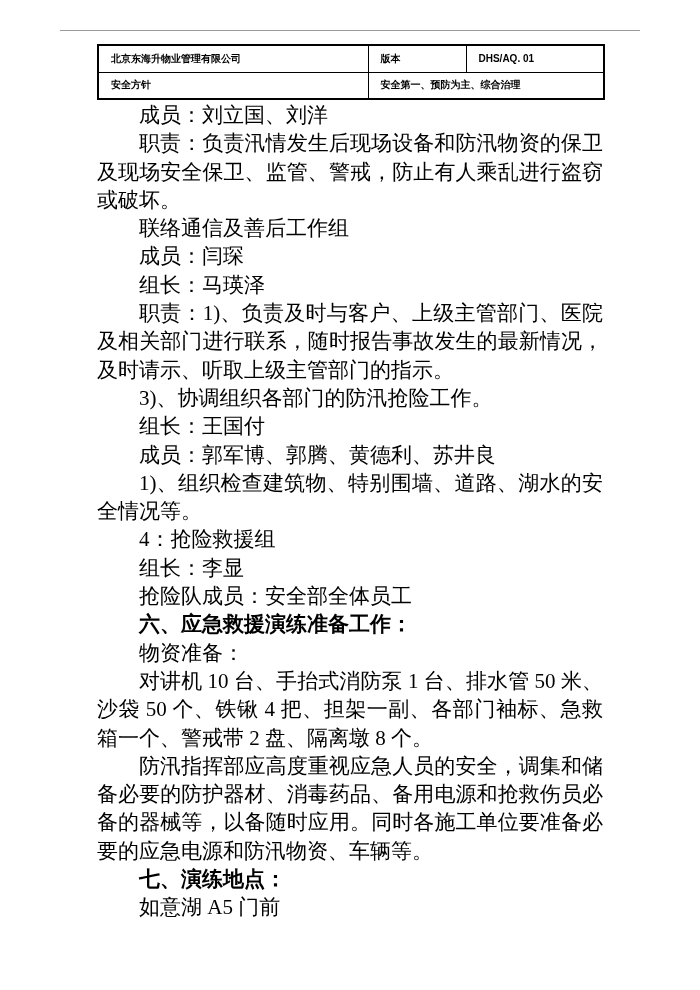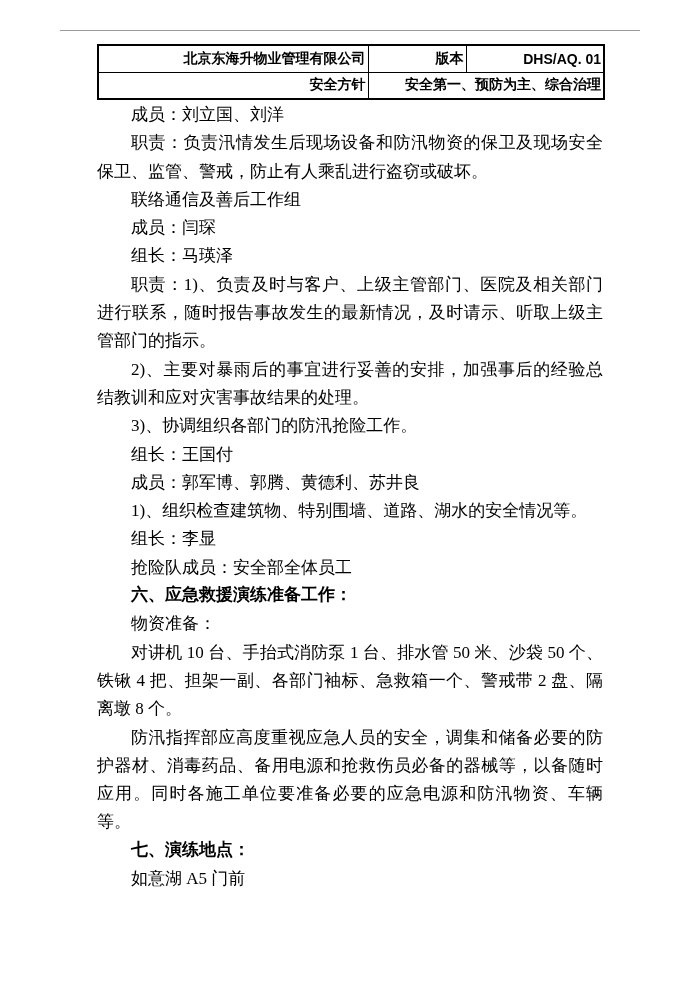--- a/index.html
+++ b/index.html
@@ -25,49 +25,49 @@
   .header-table {
     position: absolute;
     top: 44px; left: 97px;
     width: 506px;
     border-collapse: collapse;
     table-layout: fixed;
   }
   .header-table td {
     border: 1.5px solid #000000;
     height: 27px;
-    text-align: right;
+    text-align: left;
     vertical-align: middle;
     font-family: "Liberation Sans", "DejaVu Sans", sans-serif;
     font-weight: bold;
-    font-size: 14px;
-    padding: 1px 2px;
+    font-size: 10px;
+    padding: 1px 12px;
     white-space: nowrap;
     overflow: hidden;
   }
   .header-table { border: 2.5px solid #000000; }
   .col-company { width: 270px; }
   .col-version { width: 98px; }
   .col-code    { width: 138px; margin-left: 40px; }
   .doc-body {
     position: absolute;
     top: 101px; left: 97px;
     width: 506px;
   }
   .para {
     margin: 0;
-    font-size: 17px;
+    font-size: 21px;
     line-height: 28.3px;
     text-indent: 2em;
     text-align: justify;
     white-space: pre-wrap;
     word-break: break-all;
   }
   .para.heading {
-    font-family: Liberation Mono, monospace;
+    font-family: Liberation Sans, sans-serif;
     font-weight: bold;
     text-align: left;
   }
 </style>
 </head>
 <body>
 
 <div class="page">
 
   <div class="header-rule"></div>
@@ -86,25 +86,25 @@
     </tbody>
   </table>
 
   <div class="doc-body">
       <p class="para normal">成员：刘立国、刘洋</p>
       <p class="para normal">职责：负责汛情发生后现场设备和防汛物资的保卫及现场安全保卫、监管、警戒，防止有人乘乱进行盗窃或破坏。</p>
       <p class="para normal">联络通信及善后工作组</p>
       <p class="para normal">成员：闫琛</p>
       <p class="para normal">组长：马瑛泽</p>
       <p class="para normal">职责：1)、负责及时与客户、上级主管部门、医院及相关部门进行联系，随时报告事故发生的最新情况，及时请示、听取上级主管部门的指示。</p>
-      <p class="para normal">2)、主要对暴雨后的事宜进行妥善的安排，加强事后的经验总结教训和应对灾害事故结果的处理。</p>
       <p class="para normal">3)、协调组织各部门的防汛抢险工作。</p>
       <p class="para normal">组长：王国付</p>
       <p class="para normal">成员：郭军博、郭腾、黄德利、苏井良</p>
       <p class="para normal">1)、组织检查建筑物、特别围墙、道路、湖水的安全情况等。</p>
+      <p class="para normal">4：抢险救援组</p>
       <p class="para normal">组长：李显</p>
       <p class="para normal">抢险队成员：安全部全体员工</p>
       <p class="para heading">六、应急救援演练准备工作：</p>
       <p class="para normal">物资准备：</p>
       <p class="para normal">对讲机 10 台、手抬式消防泵 1 台、排水管 50 米、沙袋 50 个、铁锹 4 把、担架一副、各部门袖标、急救箱一个、警戒带 2 盘、隔离墩 8 个。</p>
       <p class="para normal">防汛指挥部应高度重视应急人员的安全，调集和储备必要的防护器材、消毒药品、备用电源和抢救伤员必备的器械等，以备随时应用。同时各施工单位要准备必要的应急电源和防汛物资、车辆等。</p>
       <p class="para heading">七、演练地点：</p>
       <p class="para normal">如意湖 A5 门前</p>
     </div>
 

